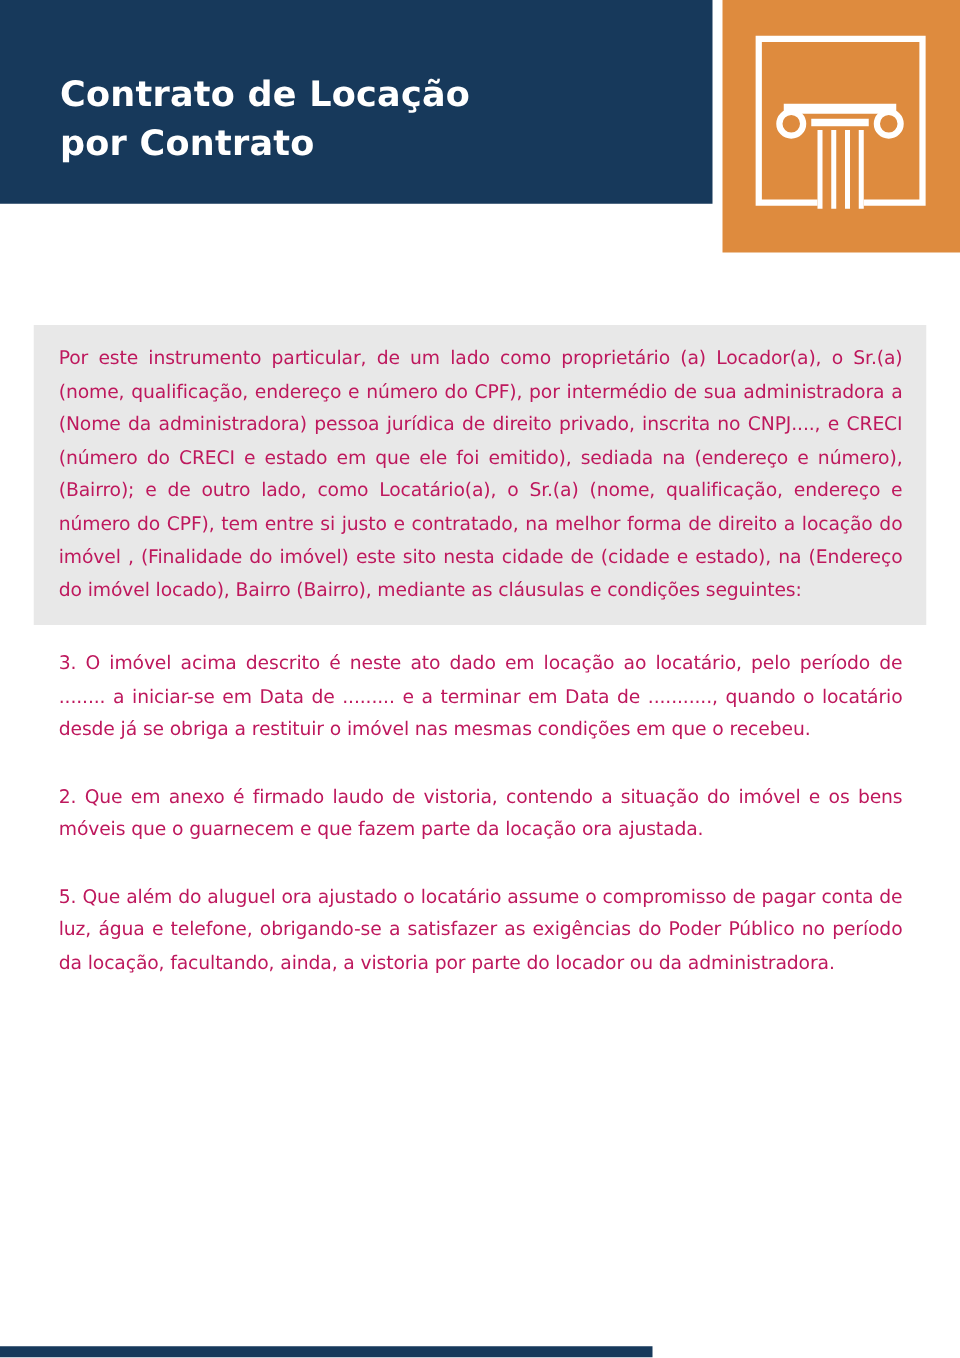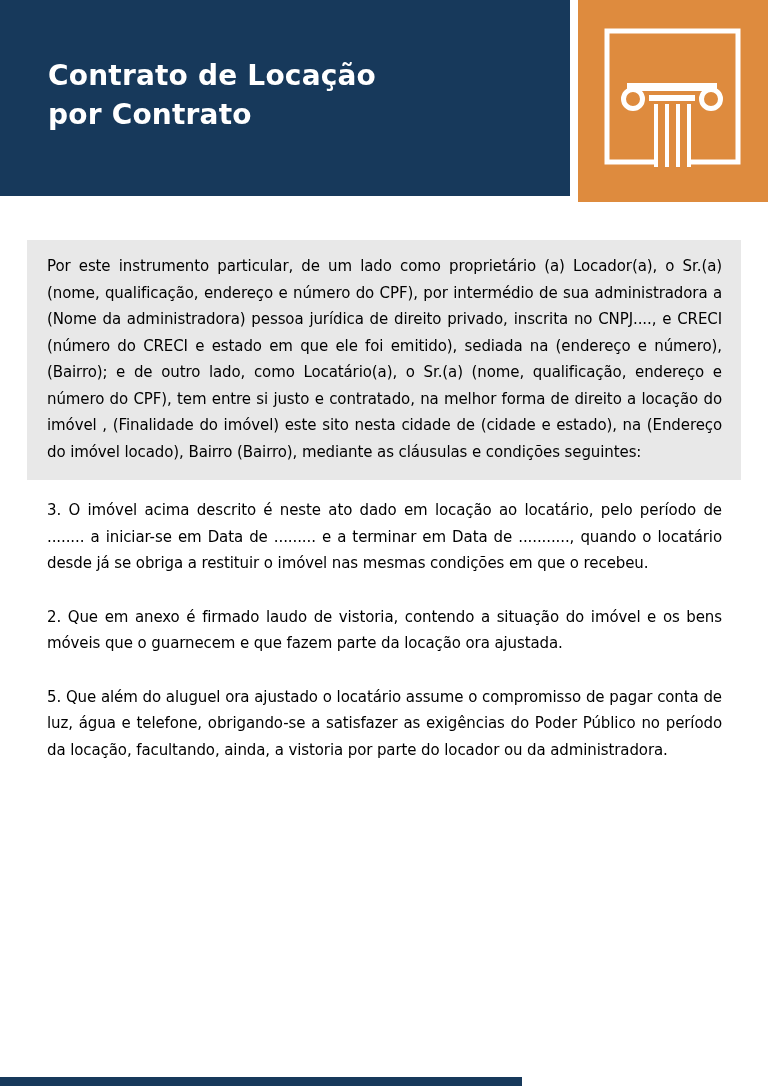--- a/index.html
+++ b/index.html
@@ -4,37 +4,37 @@
 <style>
   * { margin:0; padding:0; box-sizing:border-box; }
   html,body { background:#ffffff; }
   body {
     width:768px; height:1086px;
     position:relative; overflow:hidden;
     font-family:"DejaVu Sans", "Liberation Sans", sans-serif;
   }
   .header-blue {
     position:absolute; top:0; left:0;
-    width:570px; height:196px;
+    width:570px; height:163px;
     background:#17395B;
   }
   .doc-title {
     position:absolute; left:48px; top:56px;
     color:#ffffff; font-weight:bold;
     font-size:28px; line-height:39px; letter-spacing:0.2px;
   }
   .header-orange {
     position:absolute; top:0; left:578px;
     width:190px; height:202px;
     background:#DE8B3E;
     display:flex; align-items:center; justify-content:center;
   }
   .content {
-    position:absolute; top:240px; left:47px; width:675px;
-    color:#000000;
+    position:absolute; top:260px; left:47px; width:675px;
+    color:#be185d;
     font-size:15px; line-height:26.5px; letter-spacing:-0.1px;
     text-align:justify;
   }
   .intro-block {
     background:#E8E8E8;
     margin:0 -19px 17px -20px;
     padding:13px 19px 15px 20px;
   }
   .clause { margin-bottom:27px; }
   .footer-bar {

